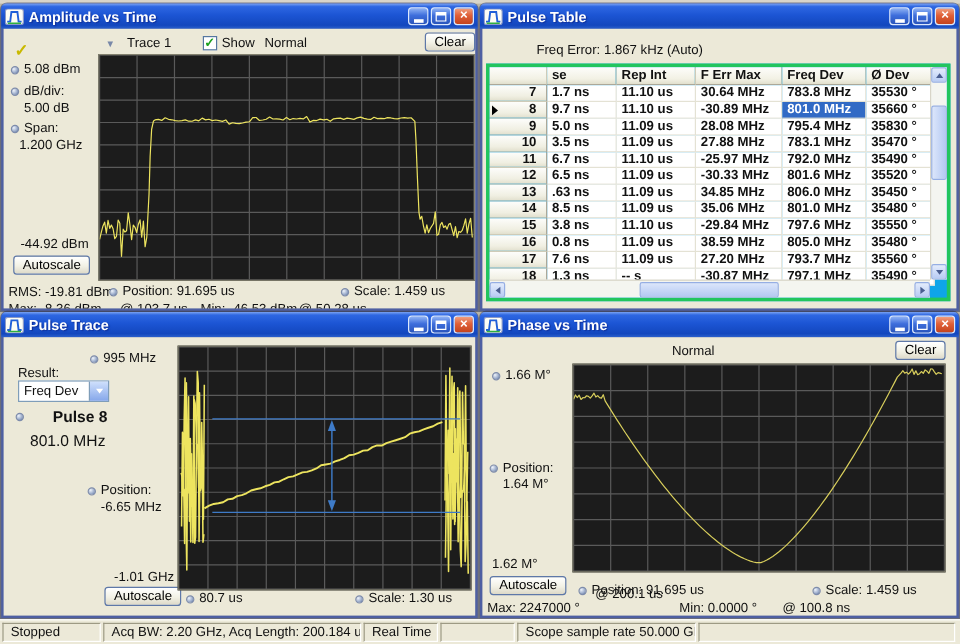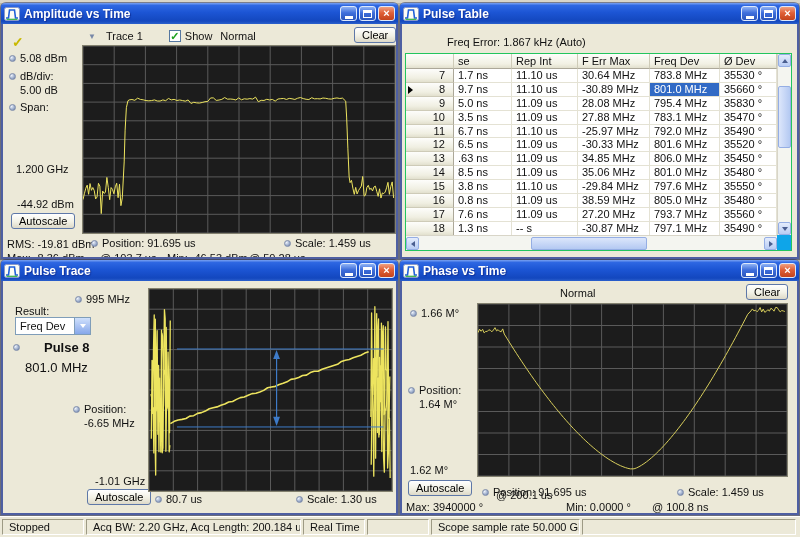--- a/index.html
+++ b/index.html
@@ -38,21 +38,21 @@
       align-items:center;justify-content:center;color:#1ea11e;font-size:11px;font-weight:bold;line-height:1;}
   .chev{font-size:8px;color:#7888a8;}
   .combo{position:absolute;height:18px;background:#fff;border:1px solid #7f9db9;display:flex;align-items:center;}
   .combo .val{flex:1;font-size:11px;padding-left:4px;}
   .combo-btn{width:16px;height:100%;background:linear-gradient(180deg,#cfe0fc,#86a7ea);
              border-left:1px solid #7f9db9;display:flex;align-items:center;justify-content:center;}
   .tri-down{width:0;height:0;border-left:3px solid transparent;border-right:3px solid transparent;border-top:4px solid #fff;}
   .bold13{font-weight:bold;font-size:13px;margin-left:20px;}
   .big13{font-size:13px;}
   
-  .ptable{position:absolute;background:#0ea5e9;border:1px solid #22c55e;}
+  .ptable{position:absolute;background:#0ea5e9;border:3px solid #22c55e;font-weight:bold;}
   .t-head{display:flex;height:15px;}
   .t-hcell{background:linear-gradient(180deg,#fdfdfb,#f2f1e4 70%,#e2e0ce);border-right:1px solid #cecbb8;
            border-bottom:1px solid #aca899;font-size:11px;padding:1px 0 0 4px;overflow:hidden;white-space:nowrap;}
   .t-row{display:flex;height:13.9px;}
   .t-gut{background:linear-gradient(180deg,#fdfdfb,#f0efe2 70%,#e2e0ce);border-right:1px solid #aca899;
          border-bottom:1px solid #cecbb8;font-size:11px;text-align:right;padding:0 8px 0 0;position:relative;line-height:13px;}
   .t-cell{background:#fff;border-right:1px solid #e4e2d4;border-bottom:1px solid #e4e2d4;font-size:11px;
           padding:0 0 0 4px;line-height:13px;white-space:nowrap;overflow:hidden;}
   .t-cell.sel{background:#316ac5;color:#fff;}
   .cw0{width:48px;}.cw1{width:58px;}.cw2{width:66px;}.cw3{width:72px;}.cw4{width:70px;}.cw5{width:57px;}
@@ -108,21 +108,21 @@
         </span>
       <span class="hrow" style="left:6px;top:46px;">
           <i class="knob"></i>
           <span>dB/div:</span>
         </span>
       <span class="lbl" style="left:17px;top:60px;">5.00 dB</span>
       <span class="hrow" style="left:6px;top:77px;">
           <i class="knob"></i>
           <span>Span:</span>
         </span>
-      <span class="lbl" style="left:13px;top:91px;margin-top:48px;">1.200 GHz</span>
+      <span class="lbl" style="left:13px;top:91px;">1.200 GHz</span>
       <span class="lbl" style="left:14px;top:174px;">-44.92 dBm</span>
       <button class="xp-btn" style="left:8px;top:189px;">Autoscale</button>
 
       <span class="hrow" style="left:85px;top:6px;">
         <span class="chev">▼</span>
         <span style="margin-left:6px;">Trace 1</span>
         <span class="cb" style="margin-left:22px;">✓</span>
         <span>Show</span>
         <span style="margin-left:4px;">Normal</span>
       </span>
@@ -436,21 +436,21 @@
           <i class="knob"></i>
           <span>1.66 M°</span>
         </span>
       <span class="hrow" style="left:6px;top:103px;">
           <i class="knob"></i>
           <span>Position:</span>
         </span>
       <span class="lbl" style="left:17px;top:117px;text-align:right;">1.64 M°</span>
       <span class="lbl" style="left:8px;top:183px;">1.62 M°</span>
       <button class="xp-btn" style="left:6px;top:199px;">Autoscale</button>
-      <span class="lbl" style="left:4px;top:220px;">Max:  3940000 °</span>
+      <span class="lbl" style="left:4px;top:220px;">Max:  2247000 °</span>
       <span class="hrow" style="left:80px;top:205px;">
           <i class="knob"></i>
           <span>Position: 91.695 us</span>
         </span>
       <span class="lbl" style="left:94px;top:208px;">@  200.1 us</span>
       <span class="lbl" style="left:164px;top:220px;">Min: 0.0000 °</span>
       <span class="lbl" style="left:250px;top:220px;">@ 100.8 ns</span>
       <span class="hrow" style="left:275px;top:205px;">
           <i class="knob"></i>
           <span>Scale: 1.459 us</span>

